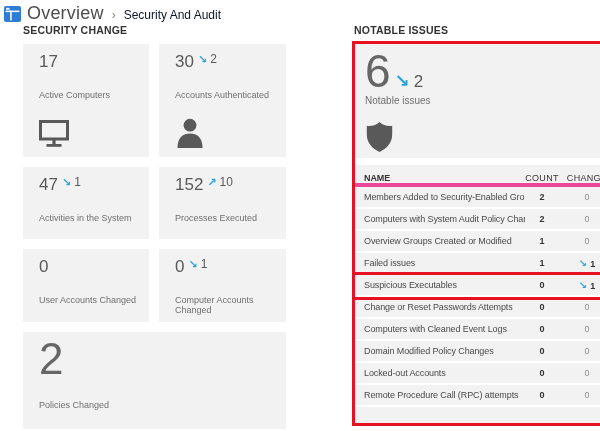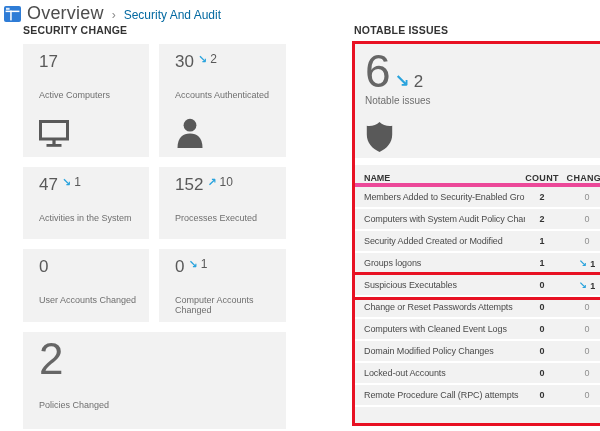--- a/index.html
+++ b/index.html
@@ -16,21 +16,21 @@
     font-family: "Liberation Sans", "DejaVu Sans", sans-serif;
     color: #595959;
   }
   
   .app-header {
     position: absolute; left: 4px; top: 3px;
     display: flex; align-items: center; gap: 6px;
   }
   .app-title { font-size: 18px; font-weight: 300; color: #4d4d4d; letter-spacing: 0.2px; }
   .crumb-sep { font-size: 12px; color: #8c8c8c; margin: 0 2px; padding-top: 2px; }
-  .crumb-sub { font-size: 12px; color: #0369a1; padding-top: 2px; }
+  .crumb-sub { font-size: 12px; color: #0f172a; padding-top: 2px; }
   .section-heading {
     font-size: 10.5px; font-weight: bold; color: #333;
     letter-spacing: 0.2px;
   }
   
   .posture-panel { position: absolute; left: 23px; top: 24px; width: 263px; }
   .posture-panel .section-heading { margin-bottom: 8px; }
   .tiles-grid {
     display: grid;
     grid-template-columns: 126px 127px;
@@ -83,21 +83,21 @@
     height: 22px; border-bottom: 2px solid #fff;
     padding-left: 9px;
     font-size: 9px; color: #4a4a4a;
   }
   .t-row.highlight { box-shadow: 0 0 0 3px var(--highlight-red); position: relative; z-index: 2; }
   .col-name { flex: 1; white-space: nowrap; overflow: hidden; letter-spacing: -0.1px; }
   .col-count { width: 34px; text-align: center; font-weight: bold; color: #333; flex-shrink: 0; }
   .col-change { width: 56px; text-align: center; flex-shrink: 0; display: inline-flex; justify-content: center; align-items: baseline; gap: 3px; font-weight: bold; color: #333; }
   .col-change.zero { font-weight: normal; color: #8f8f8f; }
   .col-change .trend { font-size: 10px; }
-  .t-header .col-count, .t-header .col-change { font-weight: bold; color: #333; }
+  .t-header .col-count, .t-header .col-change { font-weight: normal; color: #333; }
 </style>
 </head>
 <body>
 
 <div class="app-header">
   <span style="line-height:0;">
     <svg width="17" height="16" viewBox="0 0 17 16">
       <rect x="0" y="0" width="17" height="16" rx="2" fill="#2e7cd6"></rect>
       <rect x="1.6" y="4.6" width="13.8" height="1.5" fill="#fff"></rect>
       <rect x="6.2" y="4.6" width="1.5" height="9.8" fill="#fff"></rect>
@@ -224,29 +224,29 @@
   </div>
           <div class="t-row">
     <span class="col-name">Computers with System Audit Policy Chan...</span>
     <span class="col-count">2</span>
     <span class="col-change zero">
 
       <span class="cval">0</span>
     </span>
   </div>
           <div class="t-row">
-    <span class="col-name">Security Added Created or Modified</span>
+    <span class="col-name">Overview Groups Created or Modified</span>
     <span class="col-count">1</span>
     <span class="col-change zero">
 
       <span class="cval">0</span>
     </span>
   </div>
           <div class="t-row">
-    <span class="col-name">Groups logons</span>
+    <span class="col-name">Failed issues</span>
     <span class="col-count">1</span>
     <span class="col-change">
       <span class="trend">↘</span>
       <span class="cval">1</span>
     </span>
   </div>
           <div class="t-row highlight">
     <span class="col-name">Suspicious Executables</span>
     <span class="col-count">0</span>
     <span class="col-change">

